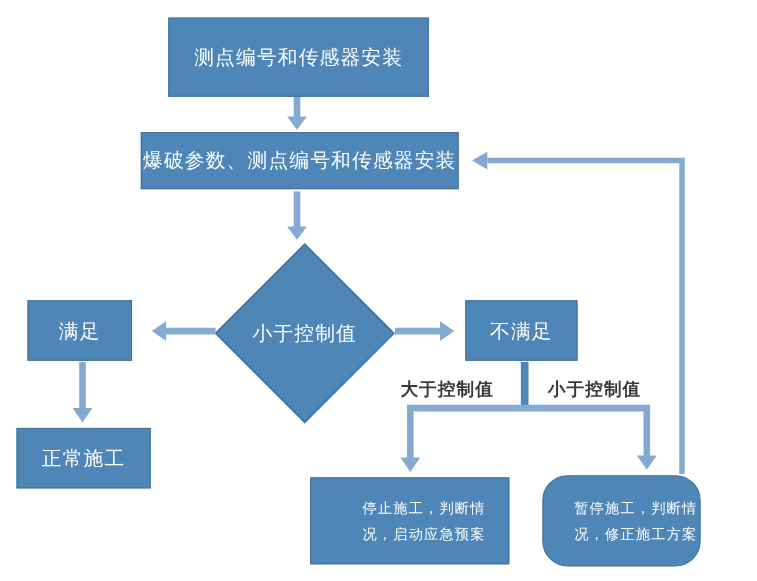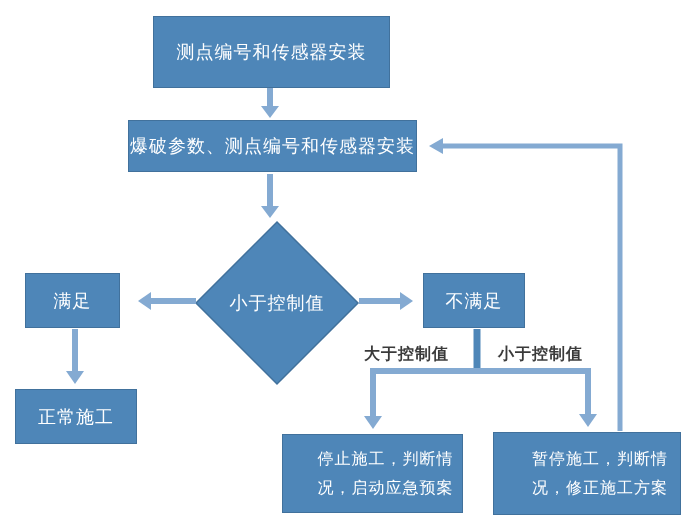--- a/index.html
+++ b/index.html
@@ -11,21 +11,21 @@
   .conn-stroke{stroke:var(--connector);fill:none;}
   .conn-fill{fill:var(--connector);stroke:none;}
   .stub-stroke{stroke:var(--stub);fill:none;}
   .diamond-shape{fill:var(--shape-fill);stroke:var(--shape-border);stroke-width:1.5;}
   .node{
     position:absolute;display:flex;align-items:center;justify-content:center;
     background:var(--shape-fill);border:1px solid var(--shape-border);
     color:var(--box-text);font-size:18px;text-align:center;box-sizing:border-box;
     letter-spacing:1px;
   }
-  .node.multiline{white-space:pre-line;line-height:1.8;font-size:16px;padding-left:26px;}
+  .node.multiline{white-space:pre-line;line-height:1.8;font-size:13px;padding-left:26px;}
   .diamond-label{
     position:absolute;display:flex;align-items:center;justify-content:center;
     color:var(--box-text);font-size:18px;text-align:center;letter-spacing:1px;
     background:transparent;border:none;
   }
   .edge-label{
     position:absolute;color:var(--label-text);font-size:16px;letter-spacing:1px;
     white-space:nowrap;
     font-weight:bold;
   }
@@ -72,20 +72,20 @@
 
   <div class="node" style="left:25px;top:273px;width:95px;height:55px;">满足</div>
 
   <div class="node" style="left:15px;top:389px;width:122px;height:55px;">正常施工</div>
 
   <div class="node" style="left:423px;top:273px;width:102px;height:55px;">不满足</div>
 
   <div class="node multiline" style="left:282px;top:434px;width:181px;height:79px;">停止施工，判断情
 况，启动应急预案</div>
 
-  <div class="node multiline" style="left:493px;top:432px;width:188px;height:83px;">暂停施工，判断情
+  <div class="node multiline" style="left:493px;top:432px;width:144px;height:83px;border-radius:23px;">暂停施工，判断情
 况，修正施工方案</div>
 
   <div class="edge-label" style="left:364px;top:344px;">大于控制值</div>
 
   <div class="edge-label" style="left:498px;top:344px;">小于控制值</div>
 
 </div>
 
 </body></html>

